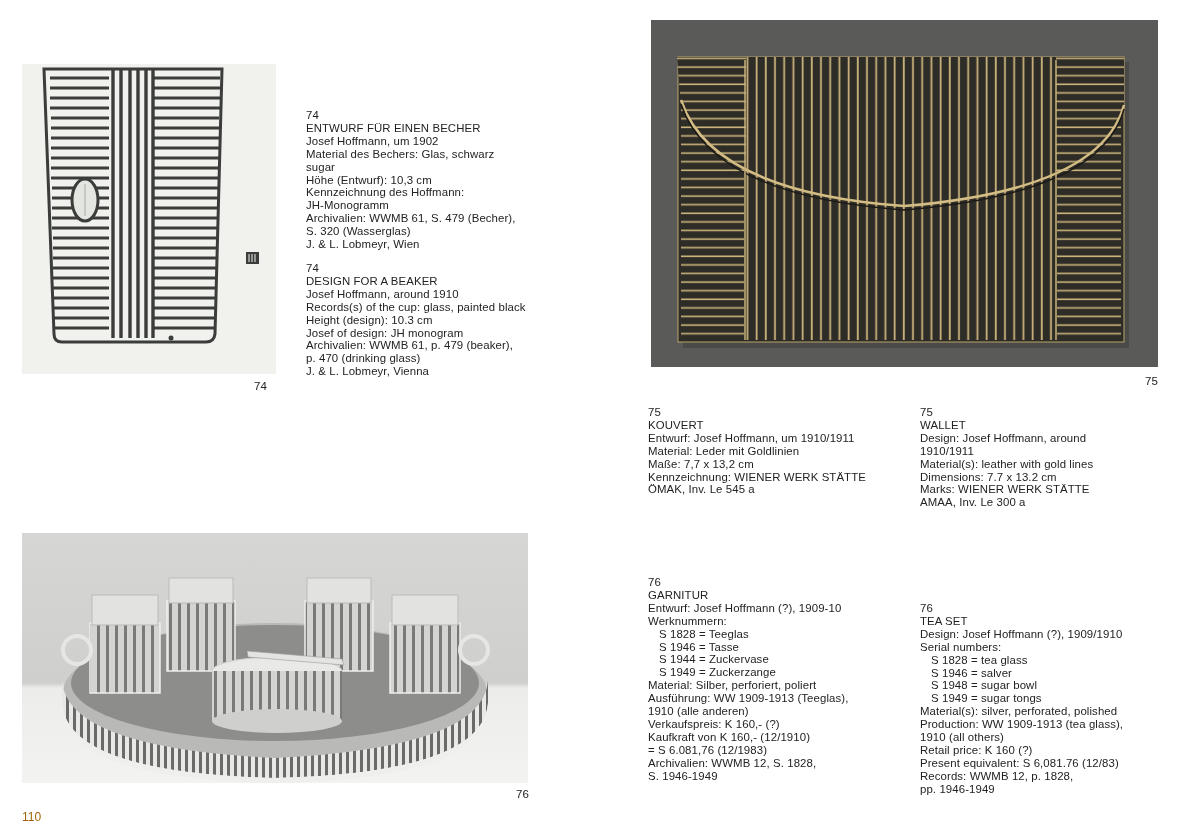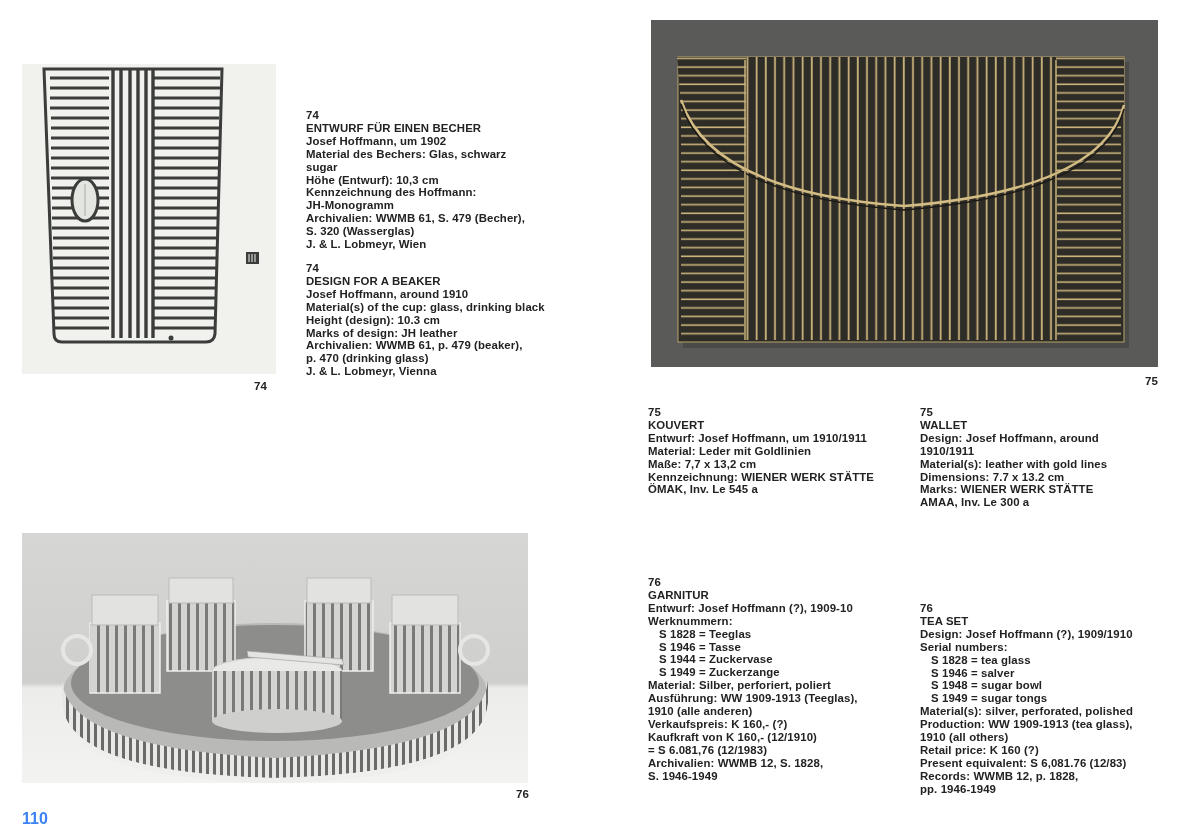--- a/index.html
+++ b/index.html
@@ -2,29 +2,29 @@
 <html><head>
   <meta charset="utf-8">
   <style>
     html, body { margin: 0; padding: 0; }
     body {
       width: 1181px; height: 834px; position: relative; overflow: hidden;
       background: #ffffff;
       font-family: "Liberation Sans", "DejaVu Sans", sans-serif;
       color: #1e1e1e;
     }
-    .abs { position: absolute; font-weight: bold; }
+    .abs { position: absolute; }
     .cap {
       font-size: 11.4px; line-height: 12.9px; letter-spacing: 0.1px;
       color: #222;
     }
     .cap div { white-space: nowrap; }
     .indent { padding-left: 11px; }
     .fignum { font-size: 11.5px; color: #222; }
-    .pagenum { font-size: 16px; color: #3b82f6; }
+    .pagenum { font-size: 12px; color: #a16207; }
 
     
     #fig74 { left: 22px; top: 64px; width: 254px; height: 310px; background: #f1f2ee; }
     #fig74 svg { display: block; }
 
     
     #fig75 { left: 651px; top: 20px; width: 507px; height: 347px; background: #5a5b59; }
 
     
     #fig76 { left: 22px; top: 533px; width: 506px; height: 250px; background: #d9d9d7; overflow: hidden; }
@@ -129,23 +129,23 @@
   <div>JH-Monogramm</div>
   <div>Archivalien: WWMB 61, S. 479 (Becher),</div>
   <div>S. 320 (Wasserglas)</div>
   <div>J. &amp; L. Lobmeyr, Wien</div>
 </div>
 
 <div class="abs cap" style="left:306px; top:262px;">
   <div>74</div>
   <div>DESIGN FOR A BEAKER</div>
   <div>Josef Hoffmann, around 1910</div>
-  <div>Material(s) of the cup: glass, drinking black</div>
+  <div>Records(s) of the cup: glass, painted black</div>
   <div>Height (design): 10.3 cm</div>
-  <div>Marks of design: JH leather</div>
+  <div>Josef of design: JH monogram</div>
   <div>Archivalien: WWMB 61, p. 479 (beaker),</div>
   <div>p. 470 (drinking glass)</div>
   <div>J. &amp; L. Lobmeyr, Vienna</div>
 </div>
 
 <div id="fig76" class="abs">
   <svg width="506" height="250" viewBox="0 0 506 250">
     <defs>
       <linearGradient id="bg76" x1="0" y1="0" x2="0" y2="1">
         <stop offset="0" stop-color="#d6d6d4"></stop>

